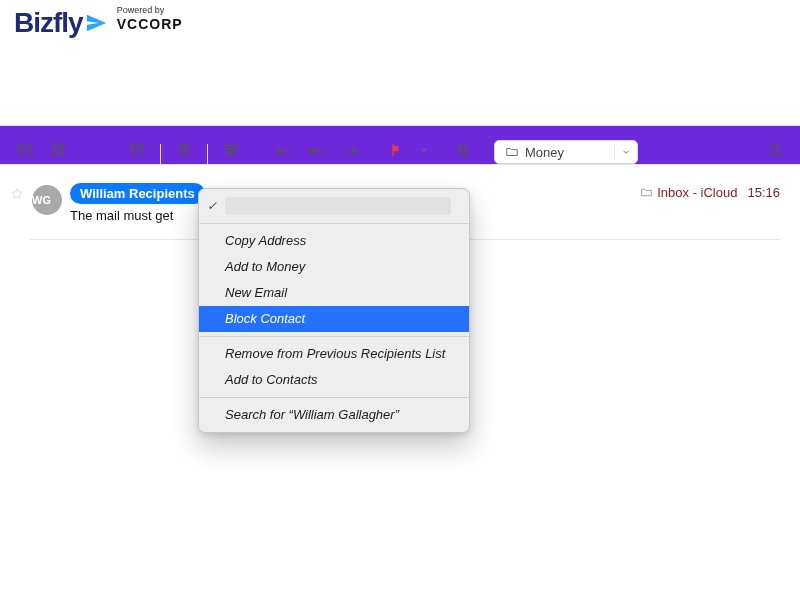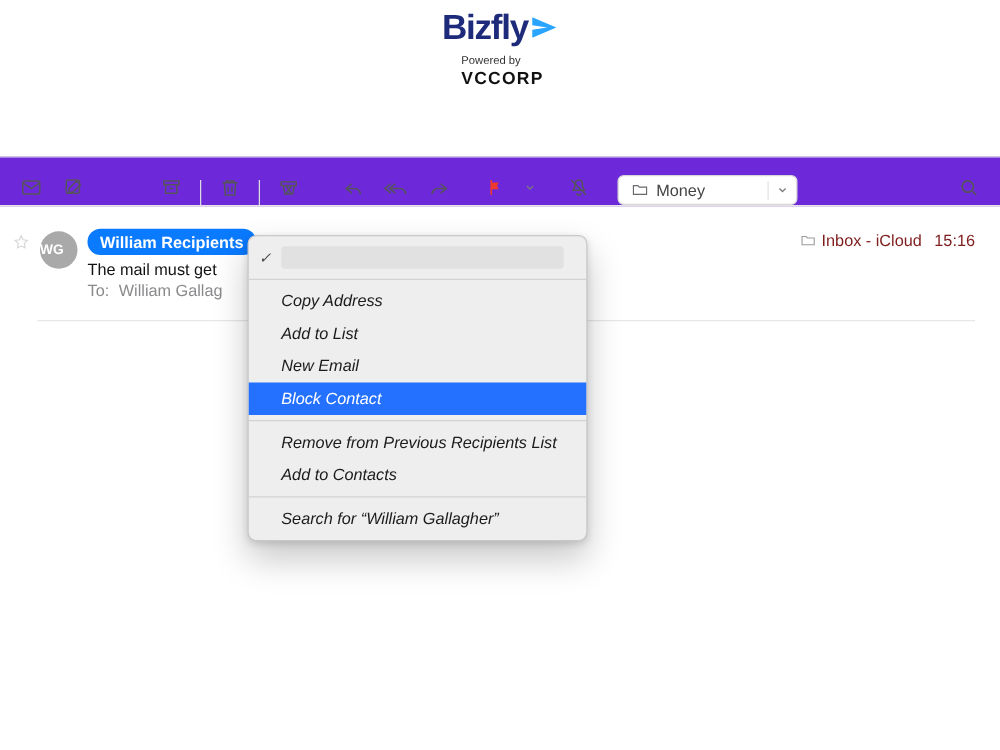--- a/index.html
+++ b/index.html
@@ -9,25 +9,23 @@
     background: #fff;
     width: 800px;
     height: 600px;
     overflow: hidden;
     color: #222;
   }
 
   
   .logo-area {
     display: flex;
-    align-items: center;
     gap: 6px;
     padding: 6px 14px 0 14px;
     height: 40px;
-    flex-direction: column;
   }
   .bizfly-wordmark {
     font-size: 28px;
     font-weight: 800;
     color: #1e2a7a;
     letter-spacing: -1px;
     display: flex;
     align-items: center;
   }
   .bizfly-wordmark .tail {
@@ -356,24 +354,20 @@
         </svg>
     </div>
     <div class="avatar">
       <span>WG</span>
     </div>
     <div class="hdr-lines">
       <span class="sender-chip">
         <span>William Recipients</span>
       </span>
       <div class="subject">The mail must get</div>
-      <div class="to-line">
-        <span class="lbl">To:</span>
-        <span>William Gallag</span>
-      </div>
     </div>
     <div class="meta-right">
       <span class="folder-lbl">
         <span>
           <svg width="13" height="13" viewBox="0 0 24 24" fill="none" stroke="#9a999d" stroke-width="1.6">
               <path d="M3 6h6l2 2h10v10H3z"></path>
             </svg>
         </span>
         <span>Inbox - iCloud</span>
       </span>
@@ -381,21 +375,21 @@
     </div>
   </div>
   <div class="divider"></div>
   <div class="body-text">So there.</div>
 </div>
 
 <div class="context-menu" id="ctx">
     <div class="cm-item checked redacted">&nbsp;</div>
     <div class="cm-sep"></div>
     <div class="cm-item">Copy Address</div>
-    <div class="cm-item">Add to List</div>
+    <div class="cm-item">Add to Money</div>
     <div class="cm-item">New Email</div>
     <div class="cm-item sel">Block Contact</div>
     <div class="cm-sep"></div>
     <div class="cm-item">Remove from Previous Recipients List</div>
     <div class="cm-item">Add to Contacts</div>
     <div class="cm-sep"></div>
     <div class="cm-item">Search for “William Gallagher”</div>
   </div>
 
 </body></html>

